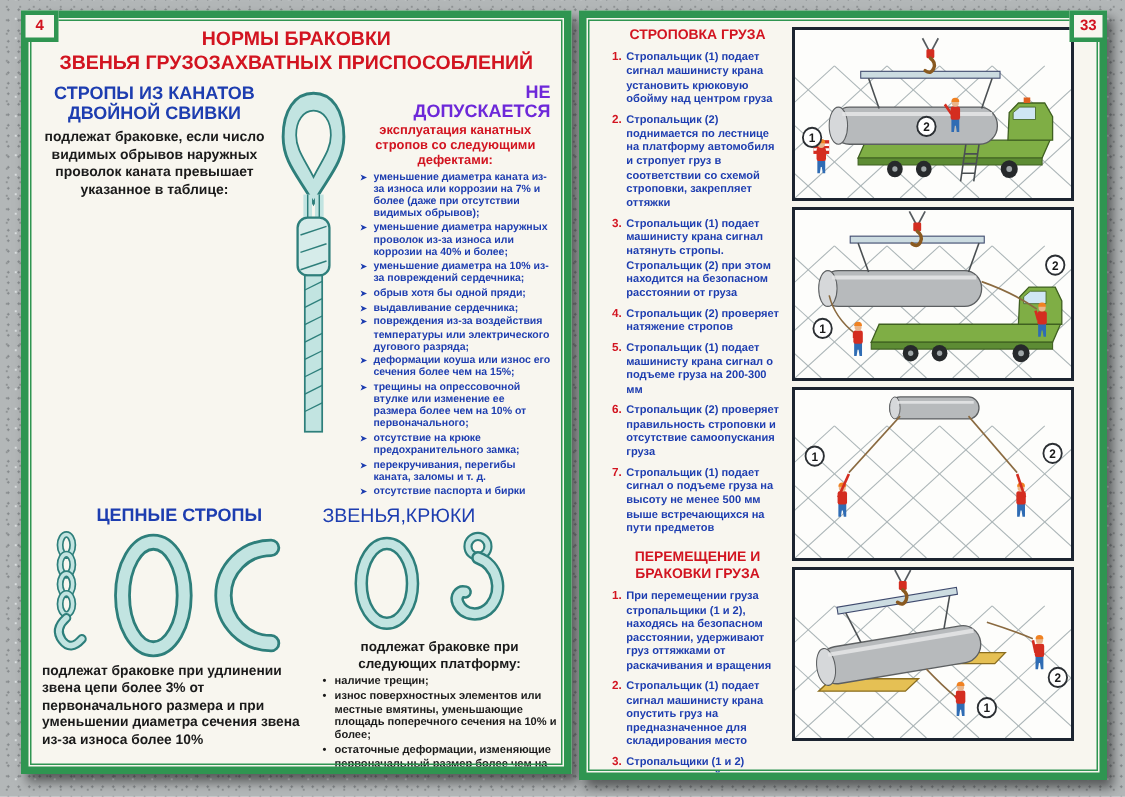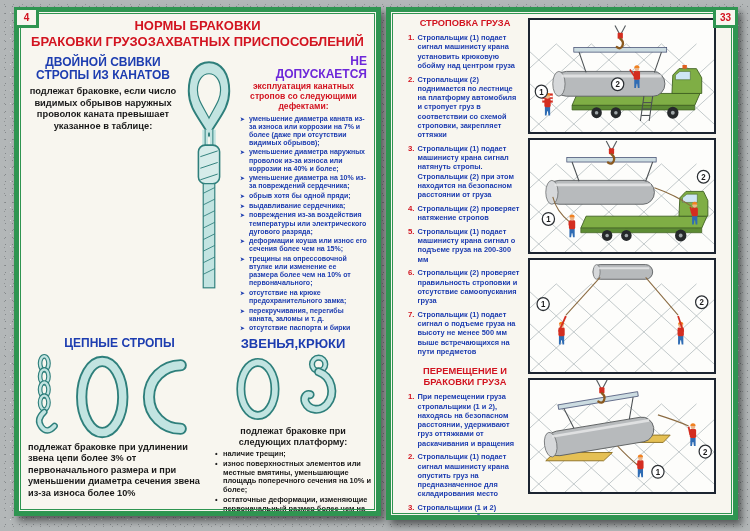--- a/index.html
+++ b/index.html
@@ -27,21 +27,21 @@
   .intro{font-size:9.3px;font-weight:bold;color:#1a1a1a;line-height:1.25;margin-bottom:5px;text-align:center;}
   table.defects{border-collapse:collapse;width:148px;background:#f2b488;border:3px solid #cf4f2a;}
   table.defects th{font-size:6.6px;color:#24418c;padding:3px 2px;border:2px solid #cf4f2a;background:#f6c79e;font-weight:bold;line-height:1.25;}
   table.defects td{font-size:13.5px;font-weight:bold;color:#141414;text-align:center;border:2px solid #cf4f2a;padding:2.5px 2px;}
   .na-head{color:#6d28d9;font-weight:bold;font-size:12px;text-align:right;line-height:1.1;margin-top:1px;margin-left:17px;}
   .na-sub{color:#d21420;font-weight:bold;font-size:8.6px;text-align:center;line-height:1.15;margin:1px 0 3px;}
   .na-item{display:flex;gap:2px;font-size:7px;line-height:1.16;color:#1d3db0;font-weight:bold;margin-bottom:1.5px;}
   .na-item .arr{font-size:5.5px;line-height:1.5;flex:0 0 7px;}
   .lp-mid{display:grid;grid-template-columns:54% 46%;column-gap:4px;margin-top:1px;}
   .chains-txt{font-size:9.2px;font-weight:bold;color:#1a1a1a;line-height:1.25;margin-top:2px;}
-  .lh-head{color:#1d3db0;font-weight:bold;font-size:13px;text-align:center;margin:1px 0 0;}
+  .lh-head{color:#1d3db0;font-weight:normal;font-size:13px;margin:1px 0 0;}
   .lh-sub{font-size:9px;font-weight:bold;color:#1a1a1a;text-align:center;line-height:1.2;margin:1px 0 2px;}
   .lh-item{display:flex;gap:3px;font-size:7.4px;line-height:1.2;color:#1a1a1a;font-weight:bold;margin-bottom:1px;}
   .lh-item .dot{flex:0 0 5px;}
   .rp-in{position:relative;padding:6px 17px;height:100%;box-sizing:border-box;display:grid;grid-template-columns:114px 1fr;column-gap:6px;overflow:hidden;}
   .rp-h{color:#d21420;font-weight:bold;font-size:9.3px;text-align:center;line-height:1.2;margin:4px 1px 4px;}
   .step{display:flex;gap:3px;margin-bottom:4.5px;}
   .step .n{color:#d21420;font-weight:bold;font-size:7.8px;line-height:1.25;}
   .step .t{color:#1d3db0;font-weight:bold;font-size:7.4px;line-height:1.25;}
   .panel{height:116px;border:2px solid #1c2430;background:#fdfdfb;margin-bottom:4px;box-sizing:border-box;}
   .panel svg{width:100%;height:100%;display:block;}
@@ -83,28 +83,28 @@
 </defs>
 </svg>
 
 <div class="board">
 
   <div class="page page-left">
     <div class="badge badge-l">4</div>
     <div class="lp-in">
       <div class="lp-title">
         <div>НОРМЫ БРАКОВКИ</div>
-        <div>БРАКОВКИ ГРУЗОЗАХВАТНЫХ ПРИСПОСОБЛЕНИЙ</div>
+        <div>ЗВЕНЬЯ ГРУЗОЗАХВАТНЫХ ПРИСПОСОБЛЕНИЙ</div>
       </div>
 
       <div class="lp-main">
         <div>
           <div class="h-blue">
+            <div>СТРОПЫ ИЗ КАНАТОВ</div>
             <div>ДВОЙНОЙ СВИВКИ</div>
-            <div>СТРОПЫ ИЗ КАНАТОВ</div>
           </div>
           <div class="intro">подлежат браковке, если число видимых обрывов наружных проволок каната превышает указанное в таблице:</div>
         </div>
 
         <svg class="art" viewBox="0 0 56 242" width="54" height="242">
           <path d="M28,4 C15,4 7,16 7,34 C7,52 18,62 28,80 C38,62 49,52 49,34 C49,16 41,4 28,4 Z" fill="#c2e4e1" stroke="#2e7f7b" stroke-width="2"></path>
           <path d="M28,16 C21,16 16,23 16,33 C16,43 22,50 28,62 C34,50 40,43 40,33 C40,23 35,16 28,16 Z" fill="#f8f6ef" stroke="#2e7f7b" stroke-width="1.2"></path>
           <line x1="24" y1="74" x2="24" y2="92" stroke="#c2e4e1" stroke-width="6"></line>
           <line x1="32" y1="74" x2="32" y2="92" stroke="#c2e4e1" stroke-width="6"></line>
           <line x1="24" y1="74" x2="24" y2="92" stroke="#2e7f7b" stroke-width="1"></line>

